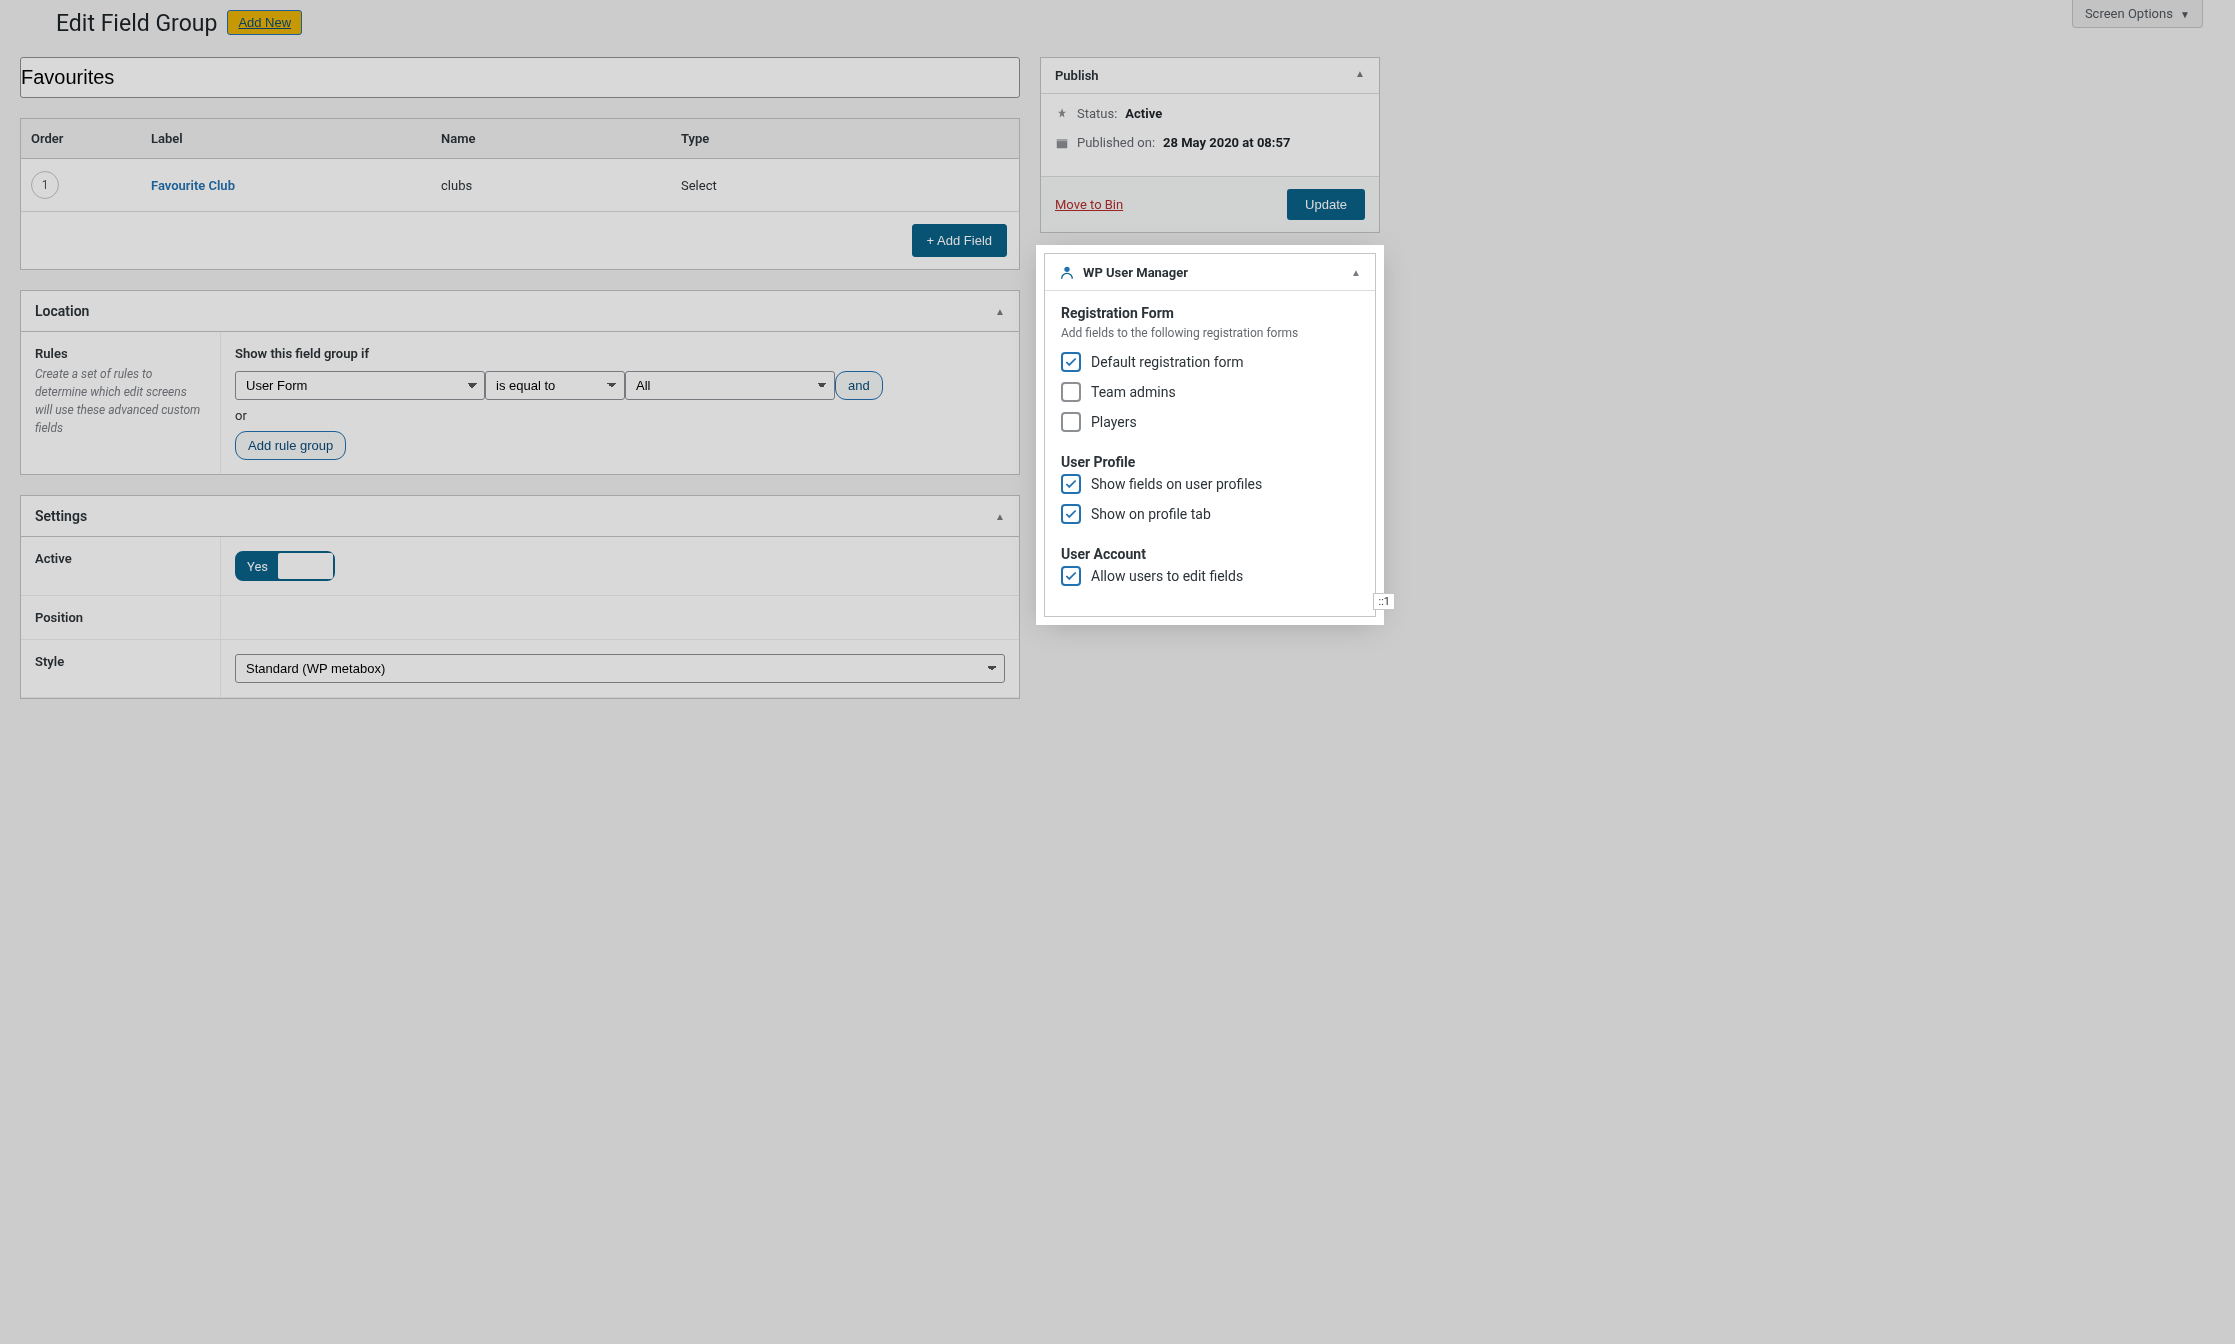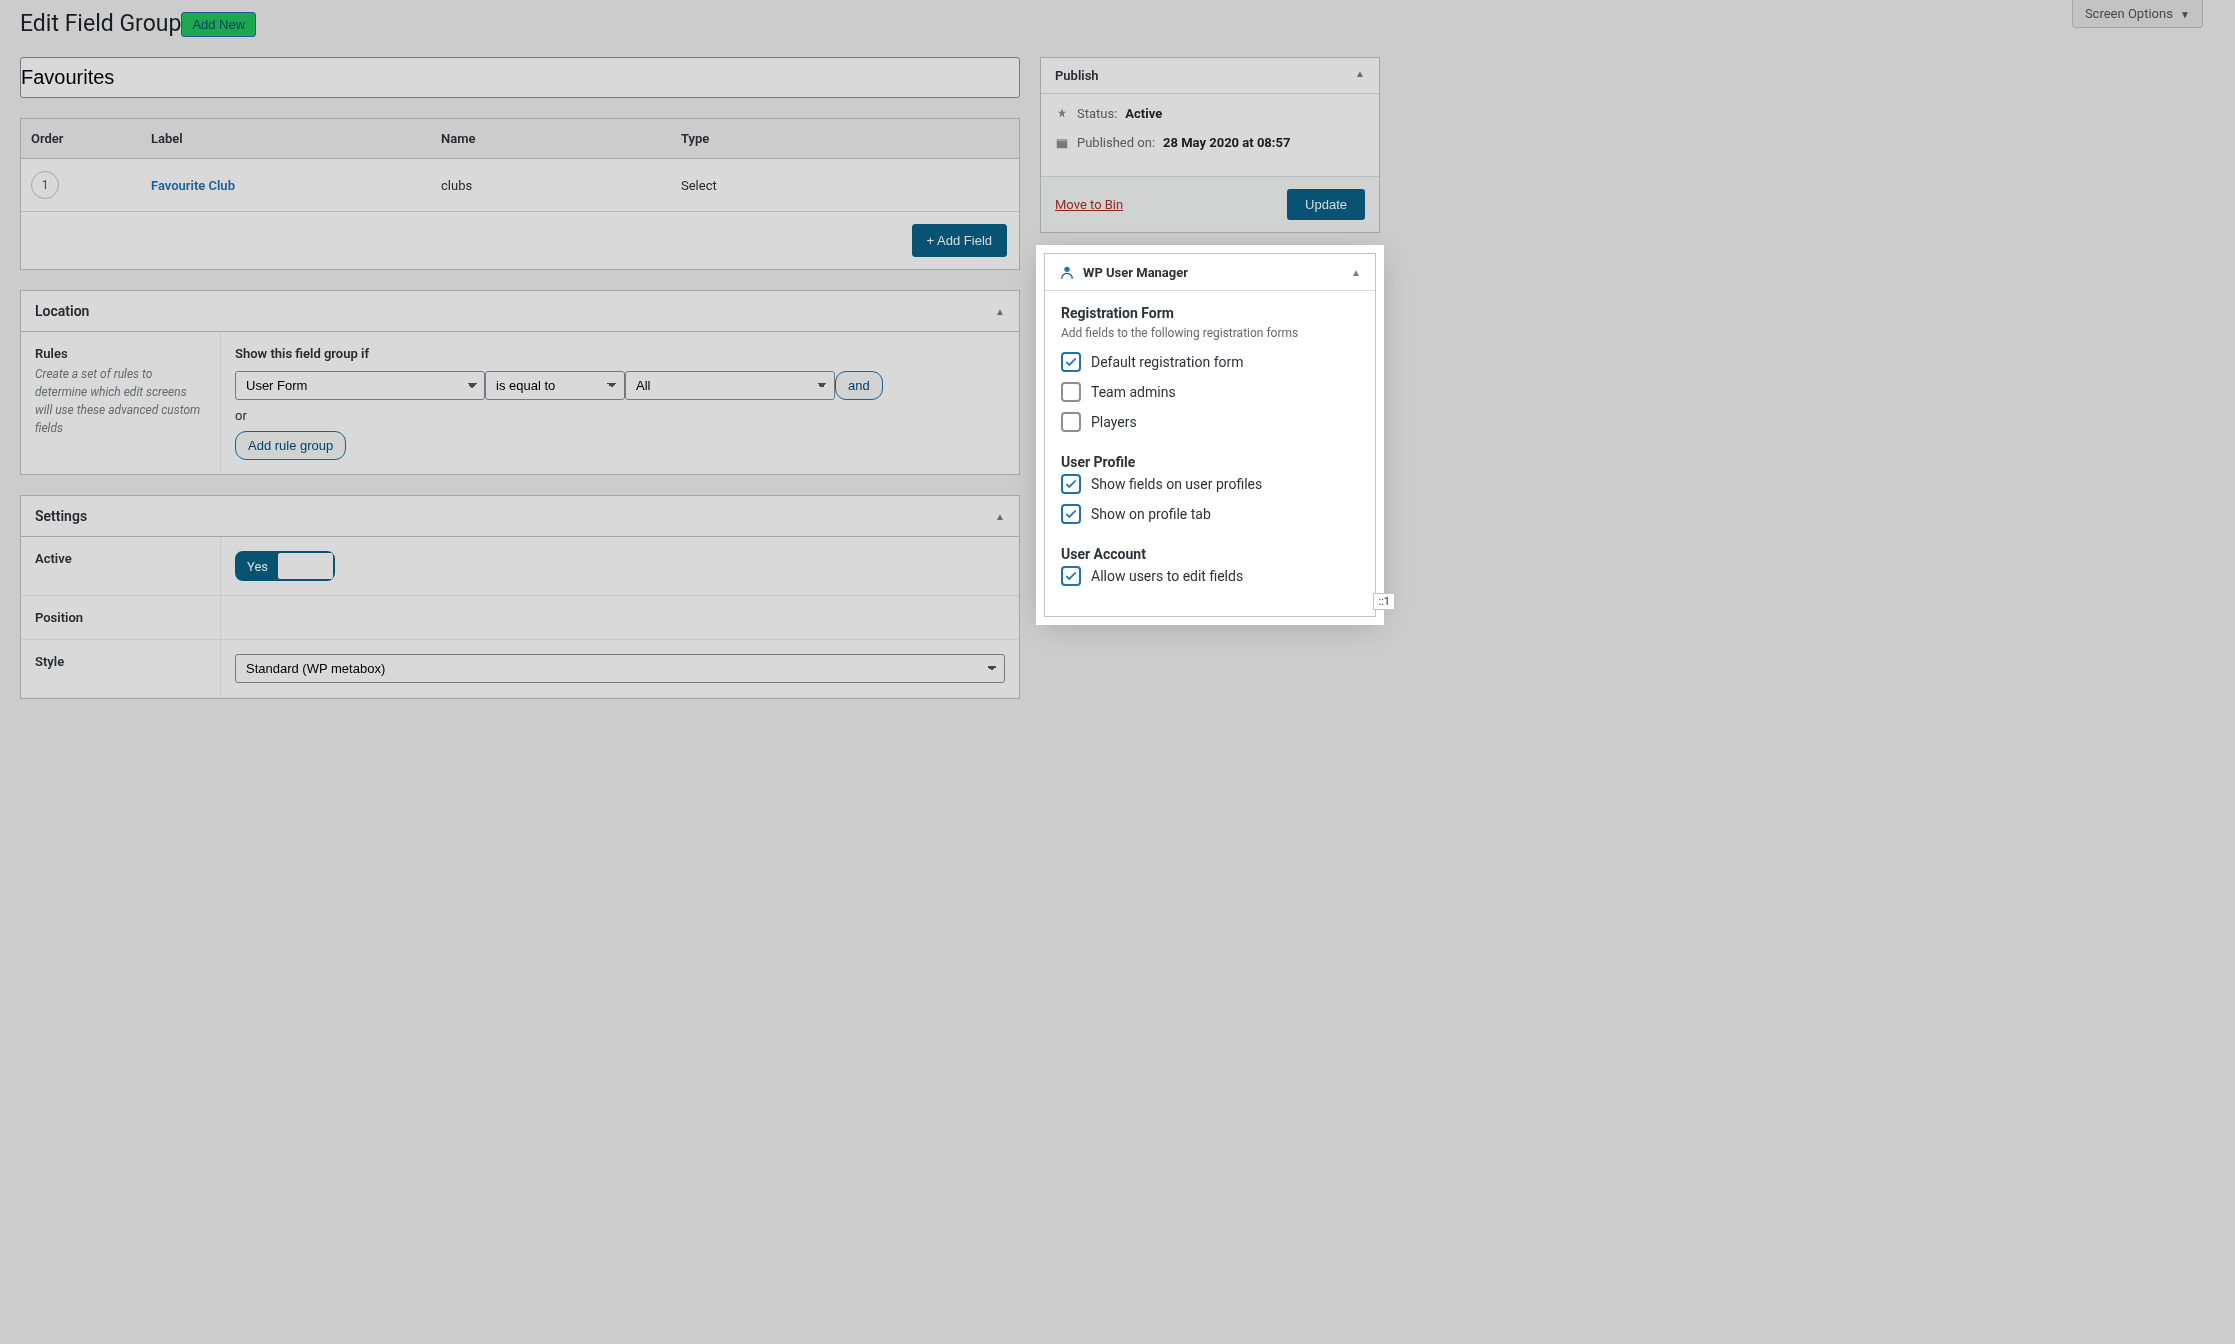--- a/index.html
+++ b/index.html
@@ -16,36 +16,39 @@
   background: rgba(0,0,0,0.15);
   z-index: 5;
   pointer-events: none;
 }
 .wrap {
   padding: 10px 20px 20px;
   max-width: 1400px;
 }
 .header-row {
   display: flex;
-  align-items: flex-end;
+  align-items: flex-start;
+  gap: 10px;
   margin-bottom: 20px;
+  margin-left: 36px;
 }
 .page-title {
   font-size: 23px;
   font-weight: 400;
   color: #1d2327;
 }
 .add-new-btn {
   border: 1px solid #2271b1;
   color: #0a4b78;
-  background: #22c55e;
+  background: #eab308;
   padding: 4px 10px;
   font-size: 13px;
   border-radius: 3px;
   cursor: pointer;
+  text-decoration: underline;
 }
 .screen-options {
   position: absolute;
   top: 0;
   right: 32px;
   background: #e5e5e5;
   border: 1px solid #c3c4c7;
   border-top: none;
   border-radius: 0 0 4px 4px;
   padding: 6px 12px;

